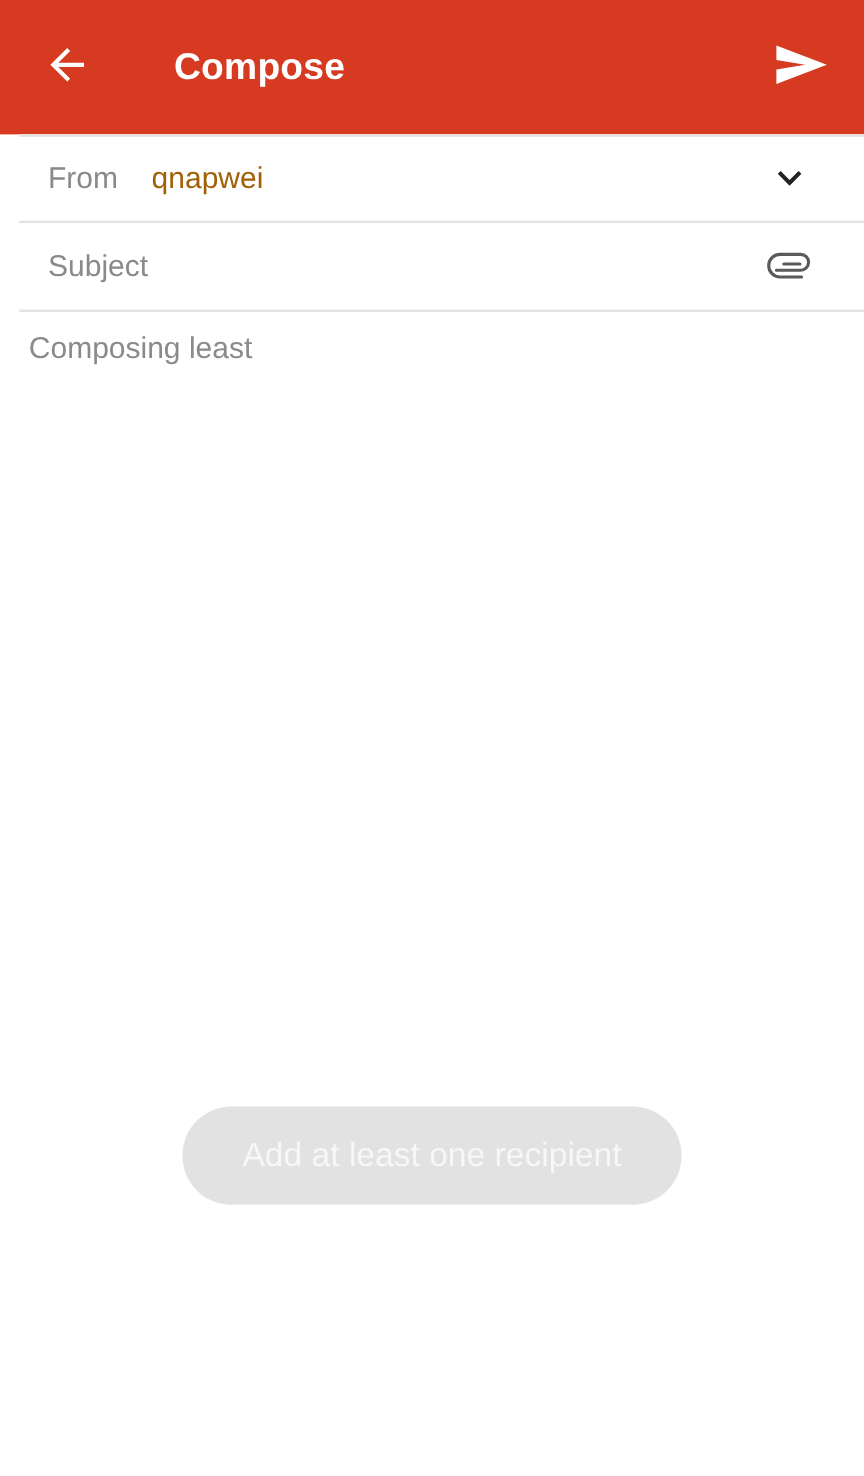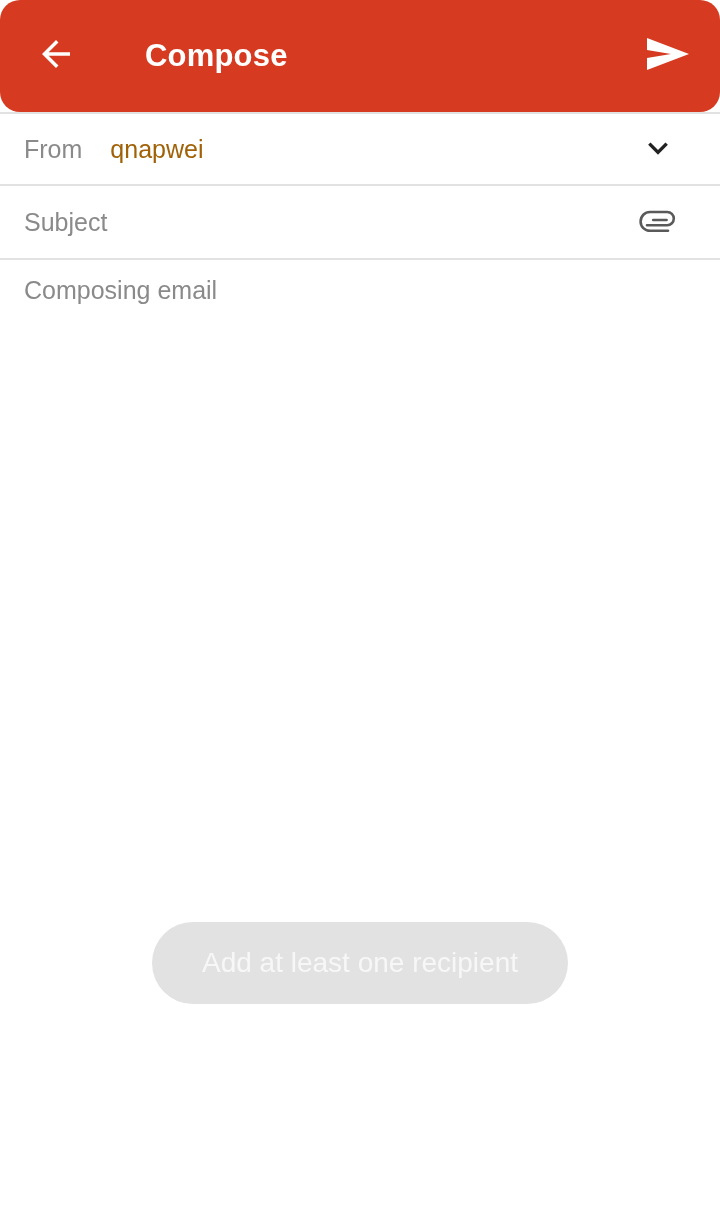--- a/index.html
+++ b/index.html
@@ -18,21 +18,20 @@
   }
 
   
   .appbar {
     position: relative;
     height: 112px;
     background: #d63b21;
     display: flex;
     align-items: center;
     flex: 0 0 auto;
-    border-radius: 20px;
   }
   .appbar-back {
     width: 112px;
     height: 112px;
     display: flex;
     align-items: center;
     justify-content: center;
     cursor: pointer;
   }
   .appbar-title {
@@ -50,20 +49,21 @@
     display: flex;
     align-items: center;
     justify-content: center;
     cursor: pointer;
   }
 
   
   .fields {
     display: flex;
     flex-direction: column;
+    padding-left: 16px;
   }
   .field-row {
     position: relative;
     height: 74px;
     border-bottom: 2px solid #e2e2e2;
     display: flex;
     align-items: center;
     box-sizing: border-box;
     background: #ffffff;
   }
@@ -183,18 +183,18 @@
             <path d="M28.6 16 H15.2" stroke-width="2.6"></path>
           </g>
         </svg>
       </span>
     </span>
   </div>
 
 </div>
 
 <div class="body-area">
-  <span class="body-placeholder">Composing email</span>
+  <span class="body-placeholder">Composing least</span>
 </div>
 
 <div class="toast">
   <span class="toast-text">Add at least one recipient</span>
 </div>
 
 </body></html>

